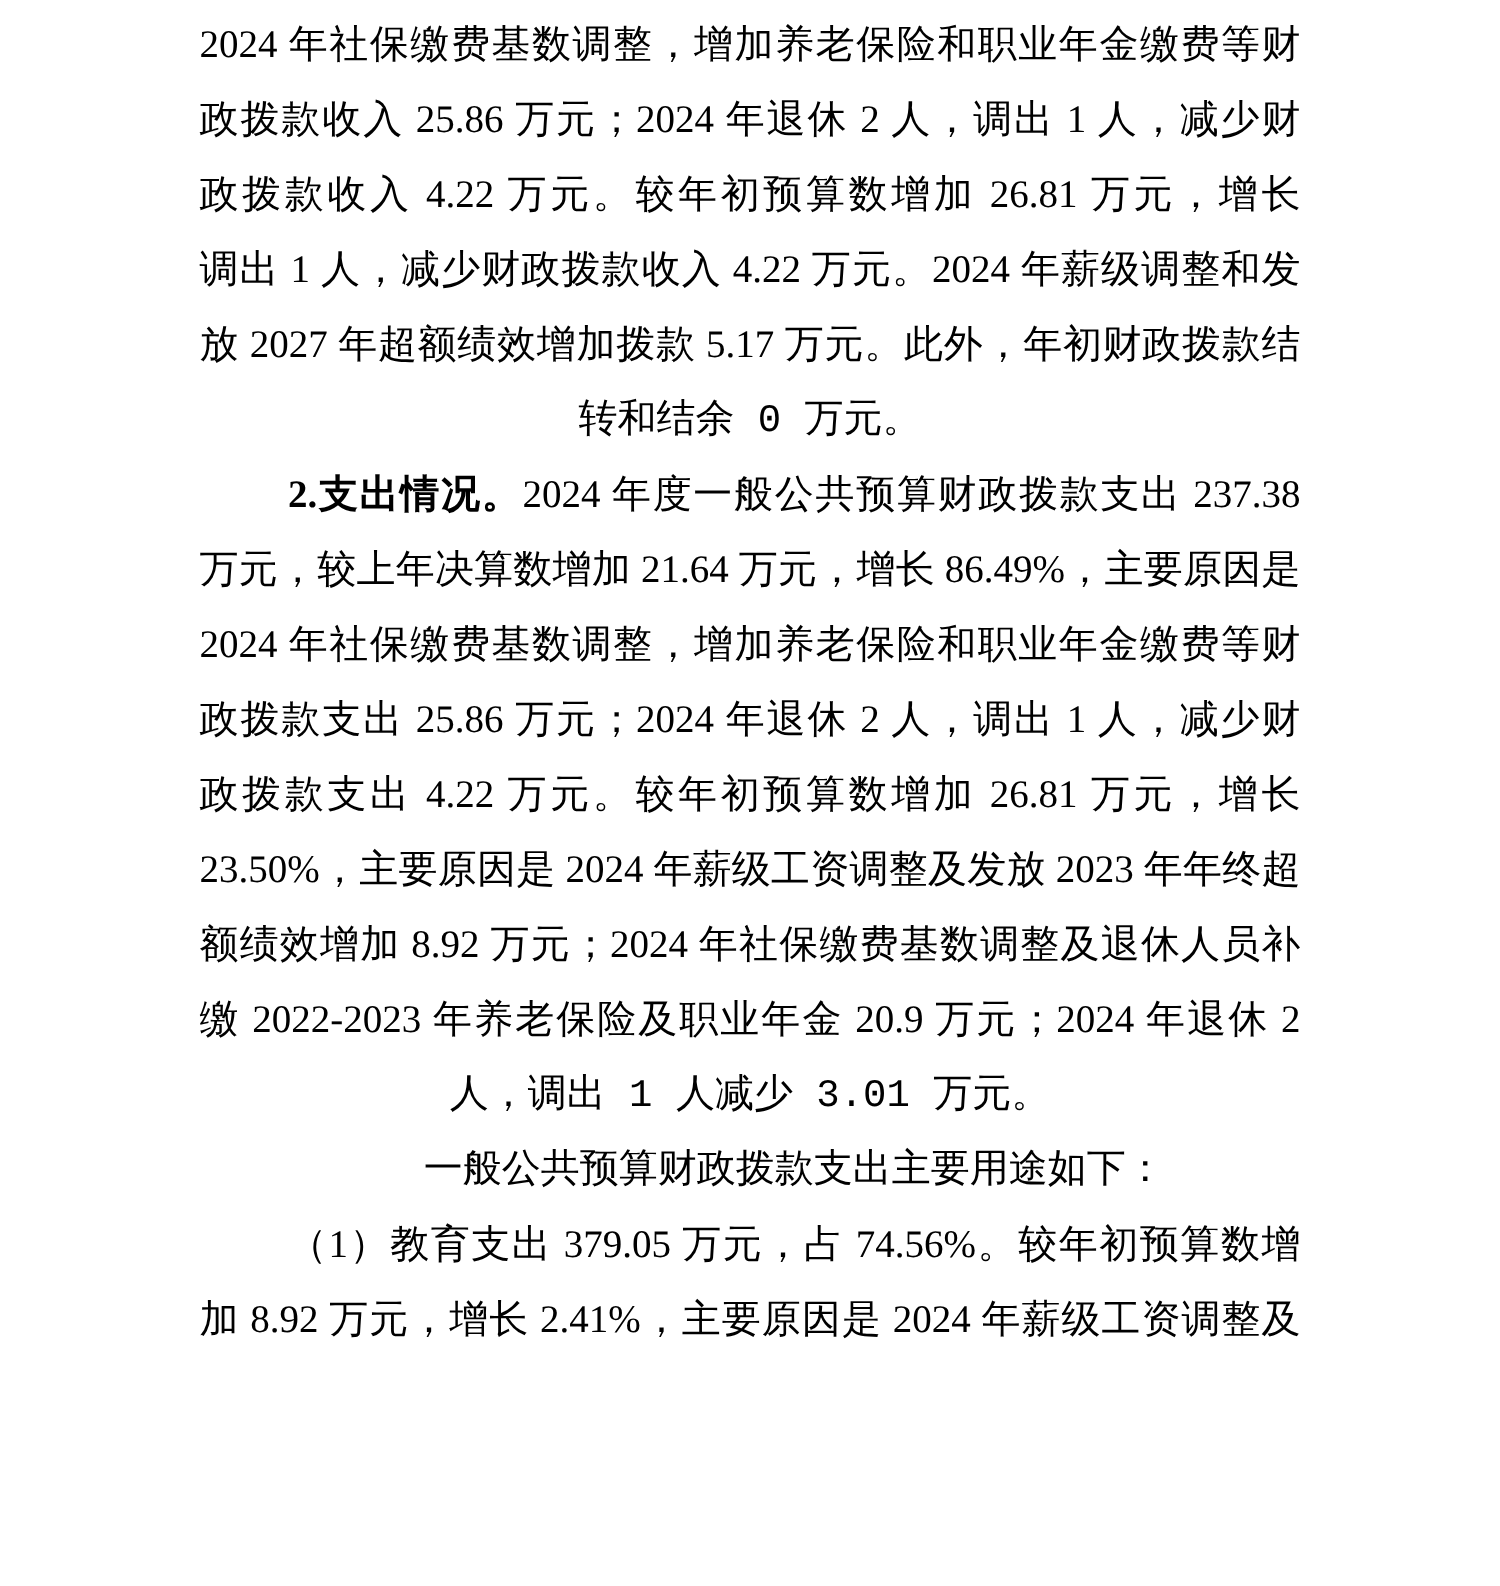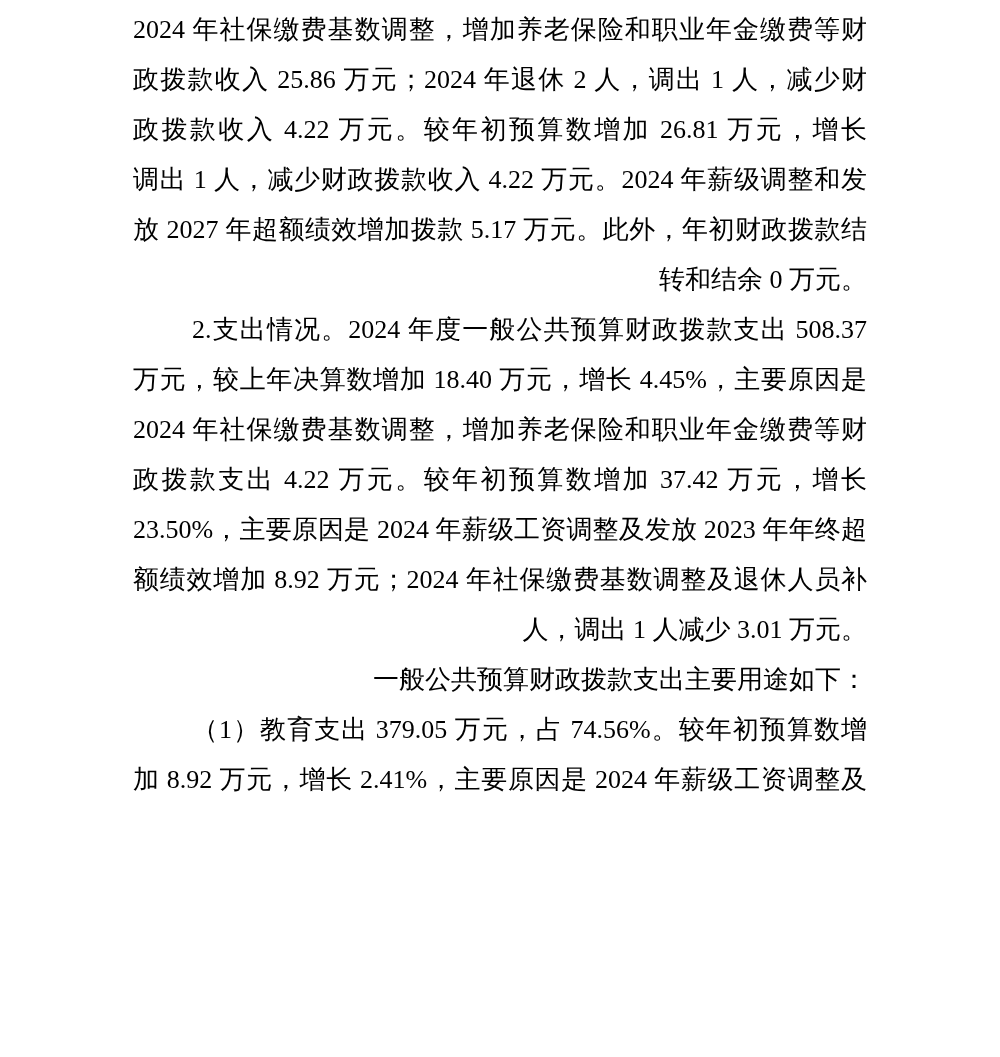--- a/index.html
+++ b/index.html
@@ -27,43 +27,46 @@
     line-height: 50px;
     white-space: nowrap;
   }
   .line.justify {
     white-space: normal;
     text-align: justify;
     text-align-last: justify;
     text-justify: inter-character;
   }
   .line.left {
-    text-align: right;
+    text-align: center;
+    font-family: Liberation Mono, monospace;
   }
   .line.indent {
     padding-left: 59px;
   }
   .run { color: #000000; }
-  .run.b { font-weight: 400; }
+  .run.b { font-weight: 700; }
 </style>
 </head>
 <body>
 
 <div class="page">
   <div id="doc-body">
       <div class="line justify"><span class="run">2024 年社保缴费基数调整，增加养老保险和职业年金缴费等财</span></div>
       <div class="line justify"><span class="run">政拨款收入 25.86 万元；2024 年退休 2 人，调出 1 人，减少财</span></div>
       <div class="line justify"><span class="run">政拨款收入 4.22 万元。较年初预算数增加 26.81 万元，增长</span></div>
       <div class="line justify"><span class="run">调出 1 人，减少财政拨款收入 4.22 万元。2024 年薪级调整和发</span></div>
       <div class="line justify"><span class="run">放 2027 年超额绩效增加拨款 5.17 万元。此外，年初财政拨款结</span></div>
       <div class="line left"><span class="run">转和结余 0 万元。</span></div>
-      <div class="line justify indent"><span class="run b">2.支出情况。</span><span class="run">2024 年度一般公共预算财政拨款支出 508.37</span></div>
-      <div class="line justify"><span class="run">万元，较上年决算数增加 18.40 万元，增长 4.45%，主要原因是</span></div>
+      <div class="line justify indent"><span class="run b">2.支出情况。</span><span class="run">2024 年度一般公共预算财政拨款支出 237.38</span></div>
+      <div class="line justify"><span class="run">万元，较上年决算数增加 21.64 万元，增长 86.49%，主要原因是</span></div>
       <div class="line justify"><span class="run">2024 年社保缴费基数调整，增加养老保险和职业年金缴费等财</span></div>
-      <div class="line justify"><span class="run">政拨款支出 4.22 万元。较年初预算数增加 37.42 万元，增长</span></div>
+      <div class="line justify"><span class="run">政拨款支出 25.86 万元；2024 年退休 2 人，调出 1 人，减少财</span></div>
+      <div class="line justify"><span class="run">政拨款支出 4.22 万元。较年初预算数增加 26.81 万元，增长</span></div>
       <div class="line justify"><span class="run">23.50%，主要原因是 2024 年薪级工资调整及发放 2023 年年终超</span></div>
       <div class="line justify"><span class="run">额绩效增加 8.92 万元；2024 年社保缴费基数调整及退休人员补</span></div>
+      <div class="line justify"><span class="run">缴 2022-2023 年养老保险及职业年金 20.9 万元；2024 年退休 2</span></div>
       <div class="line left"><span class="run">人，调出 1 人减少 3.01 万元。</span></div>
       <div class="line left indent"><span class="run">一般公共预算财政拨款支出主要用途如下：</span></div>
       <div class="line justify indent"><span class="run">（1）教育支出 379.05 万元，占 74.56%。较年初预算数增</span></div>
       <div class="line justify"><span class="run">加 8.92 万元，增长 2.41%，主要原因是 2024 年薪级工资调整及</span></div>
     </div>
 </div>
 
 </body></html>

